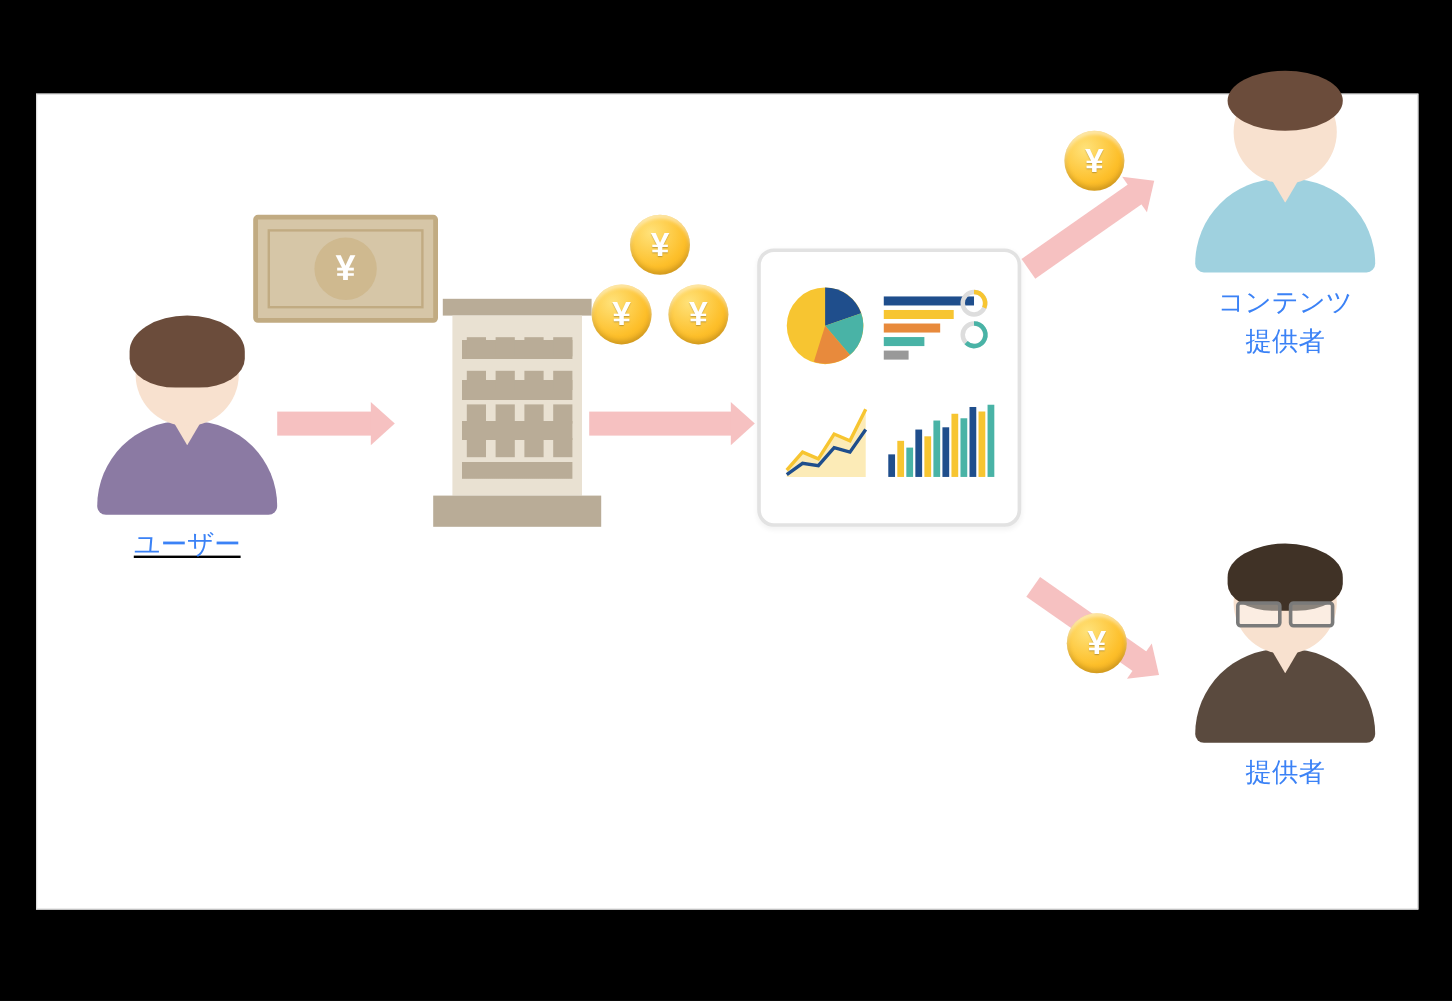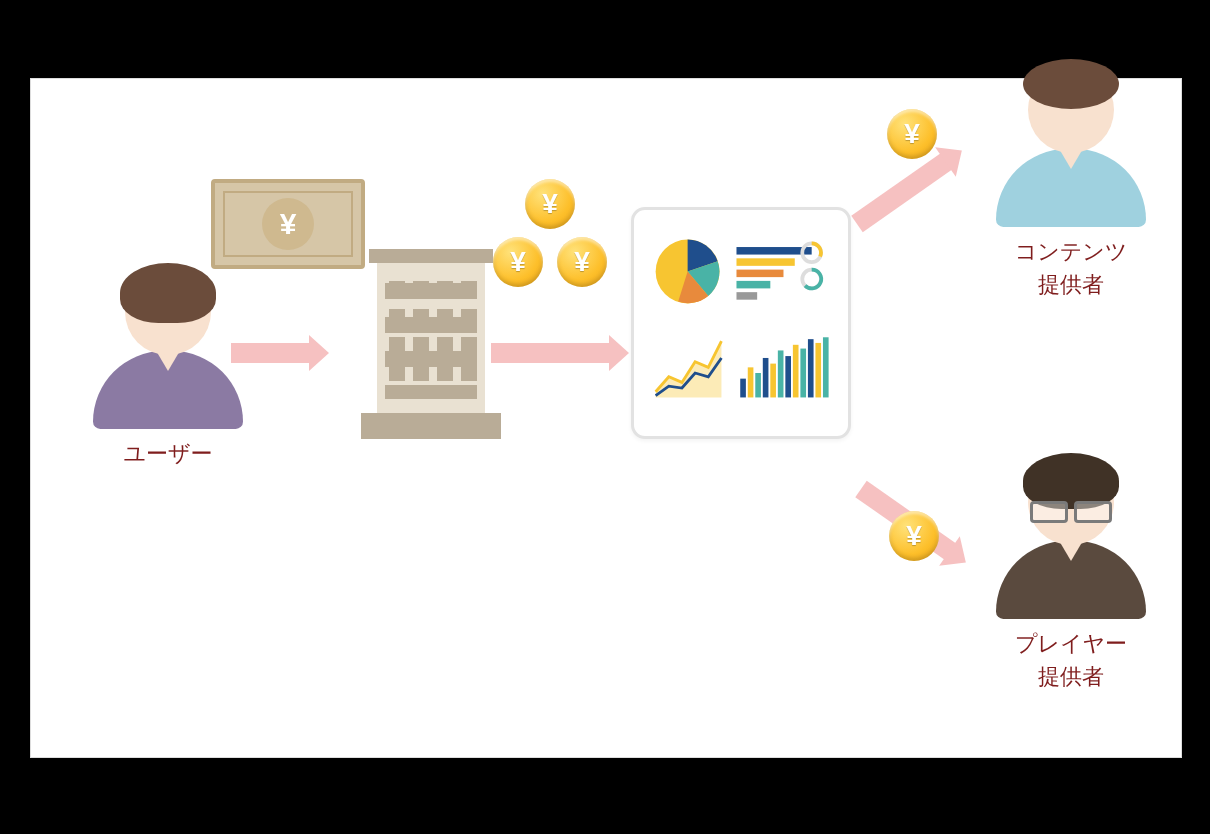--- a/index.html
+++ b/index.html
@@ -19,21 +19,21 @@
     height: 678px;
     background: #fff;
     border: 1px solid #ddd;
   }
   .node {
     position: absolute;
     text-align: center;
   }
   .label {
     font-size: 22px;
-    color: #7f1d1d;
+    color: #3b82f6;
     line-height: 1.5;
     white-space: nowrap;
   }
 
   
   .coin {
     position: absolute;
     width: 50px; height: 50px;
     border-radius: 50%;
     background: radial-gradient(circle at 35% 30%, #ffe27a 0%, #fdbf2a 60%, #e6a21a 100%);
@@ -158,21 +158,21 @@
     box-shadow: 0 2px 4px rgba(0,0,0,.05);
     padding:16px; box-sizing:border-box;
   }
   .dash svg { display:block; }
 </style>
 </head>
 <body>
 
 <div class="canvas">
 
-  <div class="node" style="left:52px; top:190px; width:170px;">
+  <div class="node" style="left:40px; top:190px; width:170px;text-decoration:underline;">
     <div class="avatar user1">
       <div class="body"></div>
       <div class="collar"></div>
       <div class="head"></div>
       <div class="hair"></div>
     </div>
     <div class="label">ユーザー</div>
   </div>
 
   <div class="banknote" style="left:180px; top:100px;">
@@ -286,17 +286,16 @@
   <div class="coin" style="left:858px; top:432px;"></div>
 
   <div class="node" style="left:950px; top:380px; width:180px;">
     <div class="avatar user3">
       <div class="body"></div>
       <div class="collar"></div>
       <div class="head"></div>
       <div class="hair"></div>
       <div class="glasses"></div>
     </div>
-    <div class="label">プレイヤー</div>
     <div class="label">提供者</div>
   </div>
 
 </div>
 
 </body></html>

